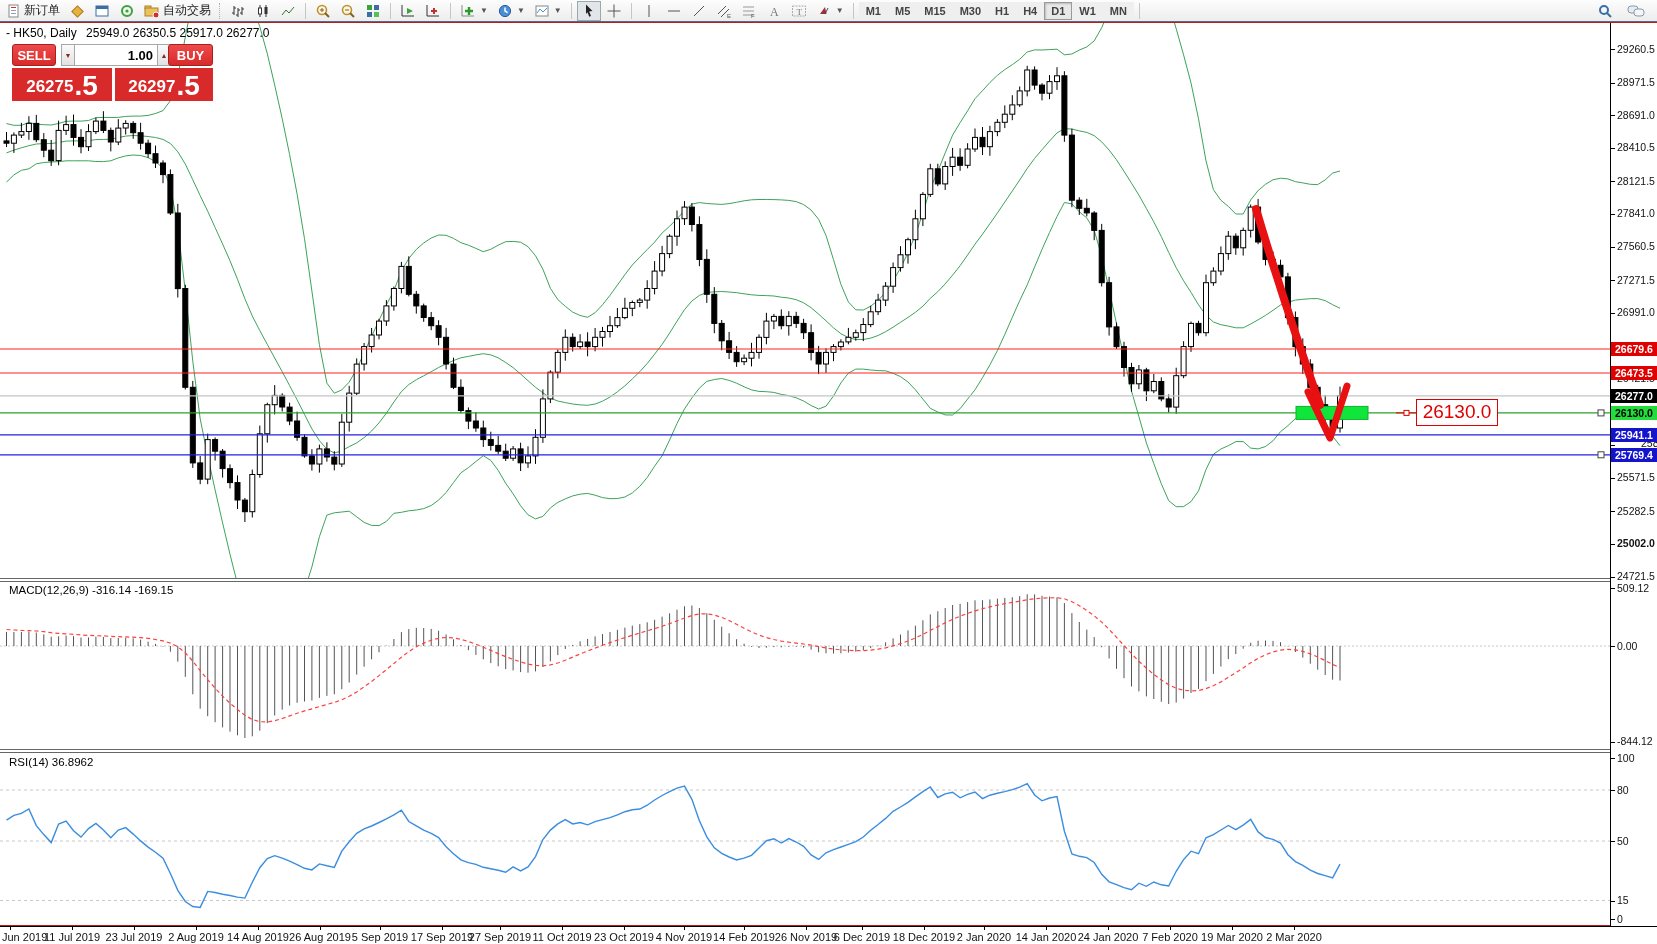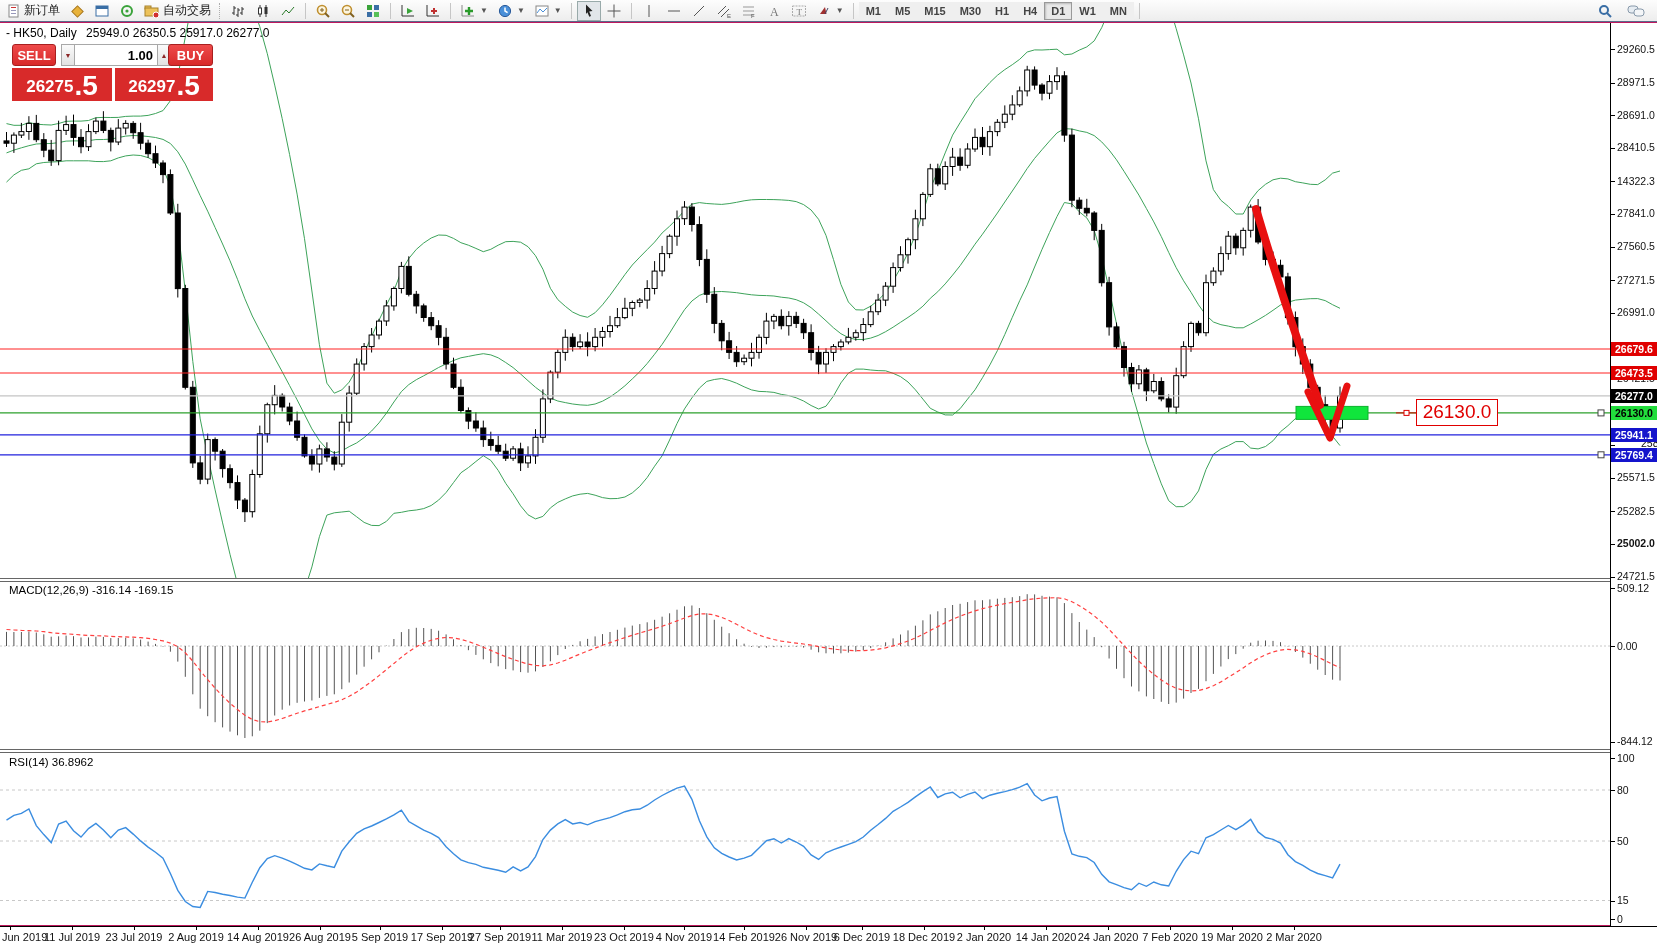--- a/index.html
+++ b/index.html
@@ -1,16 +1,16 @@
 <!DOCTYPE html>
 <html><head>
 <meta charset="utf-8">
 <style>
   html,body{margin:0;padding:0;background:#fff;}
-  .app{position:relative;width:1657px;height:944px;background:#be185d;overflow:hidden;
+  .app{position:relative;width:1657px;height:944px;background:#b91c1c;overflow:hidden;
        font-family:"Liberation Sans",sans-serif;-webkit-font-smoothing:antialiased;}
   
   .toolbar{position:absolute;left:0;top:0;width:1657px;height:22px;
     background:linear-gradient(#fdfdfd,#ededed);border-bottom:1px solid #5a6a8a;
     display:flex;align-items:center;padding-left:3px;box-sizing:border-box;gap:1px;}
   .tbtn{display:inline-flex;align-items:center;justify-content:center;height:20px;min-width:22px;
     border:1px solid transparent;background:transparent;font-size:12px;color:#222;gap:3px;padding:0 3px;cursor:default;}
   .tbtn.pressed{border:1px solid #9aa;background:#e2e6ea;}
   .tsep{width:1px;height:16px;background:#c6c6c6;margin:0 4px;}
   .tgrip{width:2px;height:16px;border-left:1px dotted #aeaeae;margin:0 3px;}
@@ -916,21 +916,21 @@
   <div class="paxis" id="paxis">
       <div class="pmark" style="top: 26px;"></div>
       <div class="ptick" style="top: 19.5px;">29260.5</div>
       <div class="pmark" style="top: 59.5925px;"></div>
       <div class="ptick" style="top: 53.0925px;">28971.5</div>
       <div class="pmark" style="top: 92.197px;"></div>
       <div class="ptick" style="top: 85.697px;">28691.0</div>
       <div class="pmark" style="top: 124.801px;"></div>
       <div class="ptick" style="top: 118.301px;">28410.5</div>
       <div class="pmark" style="top: 158.394px;"></div>
-      <div class="ptick" style="top: 151.894px;">14322.3</div>
+      <div class="ptick" style="top: 151.894px;">28121.5</div>
       <div class="pmark" style="top: 190.999px;"></div>
       <div class="ptick" style="top: 184.499px;">27841.0</div>
       <div class="pmark" style="top: 223.603px;"></div>
       <div class="ptick" style="top: 217.103px;">27560.5</div>
       <div class="pmark" style="top: 257.196px;"></div>
       <div class="ptick" style="top: 250.696px;">27271.5</div>
       <div class="pmark" style="top: 289.8px;"></div>
       <div class="ptick" style="top: 283.3px;">26991.0</div>
       <div class="pmark" style="top: 355.997px;"></div>
       <div class="ptick" style="top: 349.497px;">26421.5</div>
@@ -980,21 +980,21 @@
       <div class="dtick" style="left: 258px;">14 Aug 2019</div>
       <div class="dmark" style="left: 320px;"></div>
       <div class="dtick" style="left: 320px;">26 Aug 2019</div>
       <div class="dmark" style="left: 380px;"></div>
       <div class="dtick" style="left: 380px;">5 Sep 2019</div>
       <div class="dmark" style="left: 442px;"></div>
       <div class="dtick" style="left: 442px;">17 Sep 2019</div>
       <div class="dmark" style="left: 500px;"></div>
       <div class="dtick" style="left: 500px;">27 Sep 2019</div>
       <div class="dmark" style="left: 562px;"></div>
-      <div class="dtick" style="left: 562px;">11 Mar 2019</div>
+      <div class="dtick" style="left: 562px;">11 Oct 2019</div>
       <div class="dmark" style="left: 624px;"></div>
       <div class="dtick" style="left: 624px;">23 Oct 2019</div>
       <div class="dmark" style="left: 684px;"></div>
       <div class="dtick" style="left: 684px;">4 Nov 2019</div>
       <div class="dmark" style="left: 744px;"></div>
       <div class="dtick" style="left: 744px;">14 Feb 2019</div>
       <div class="dmark" style="left: 806px;"></div>
       <div class="dtick" style="left: 806px;">26 Nov 2019</div>
       <div class="dmark" style="left: 862px;"></div>
       <div class="dtick" style="left: 862px;">6 Dec 2019</div>

